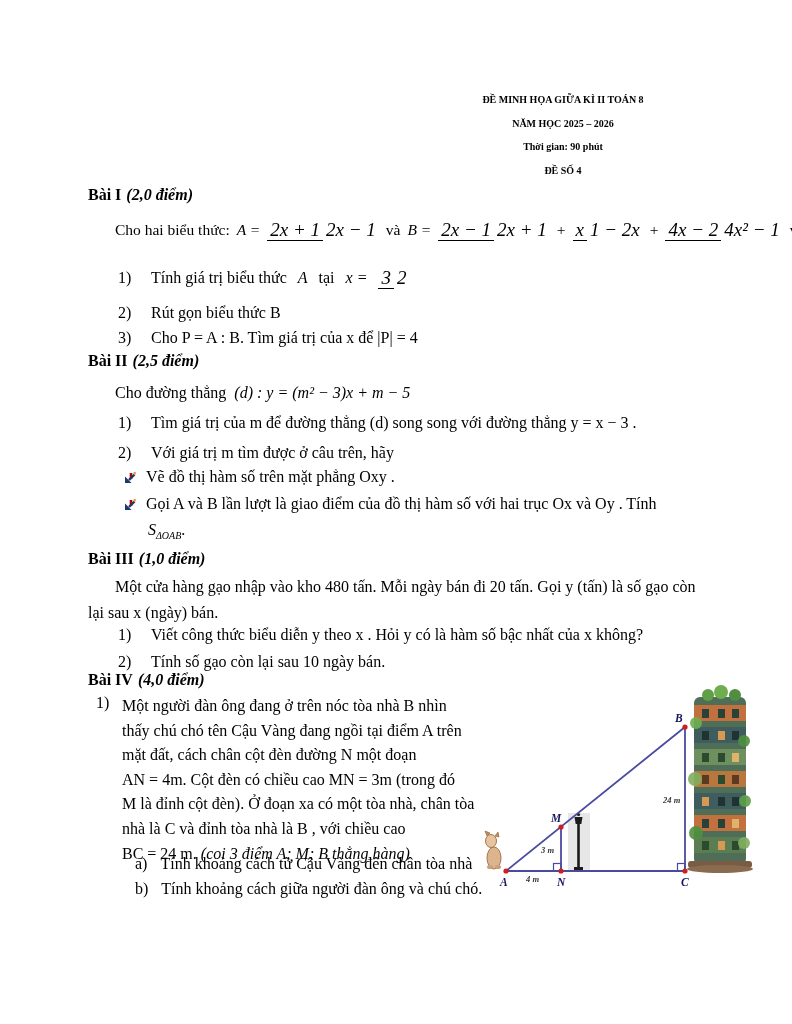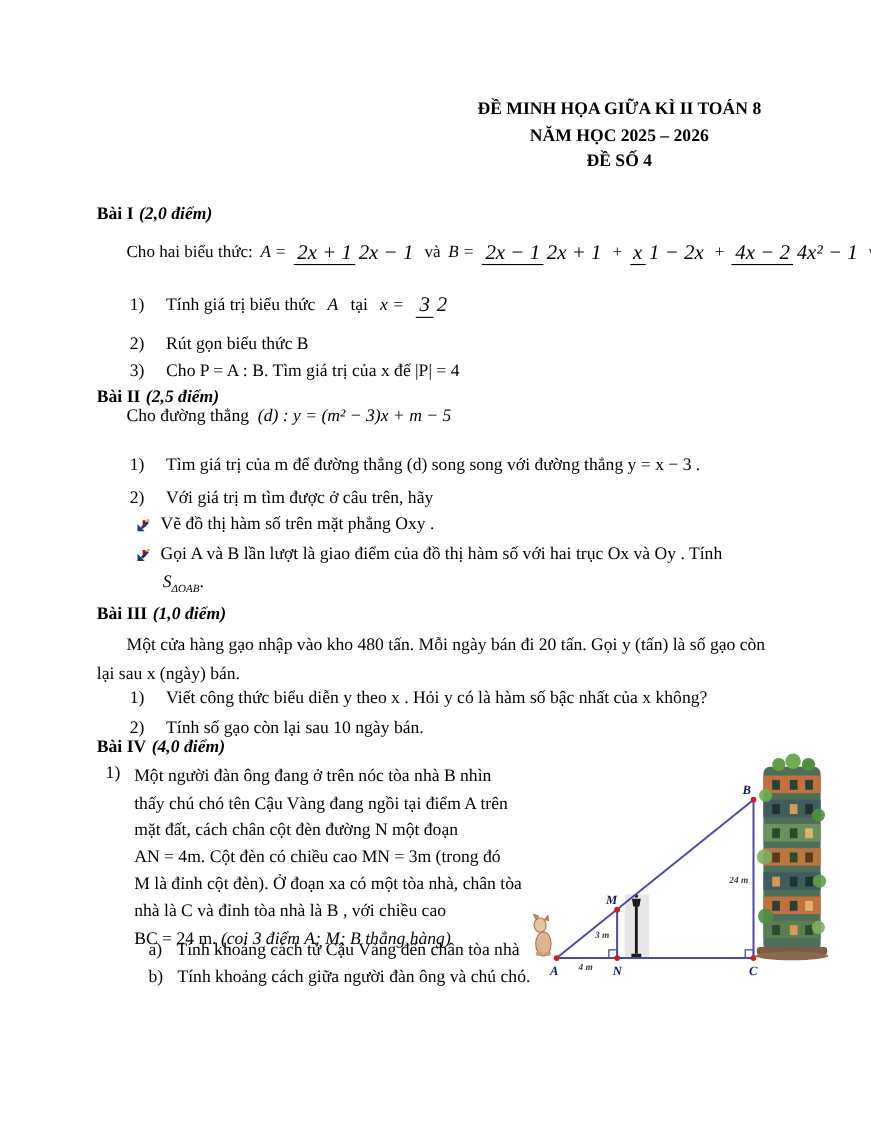--- a/index.html
+++ b/index.html
@@ -4,21 +4,21 @@
 <style>
   html,body{margin:0;padding:0;background:#ffffff;}
   .page{
     position:relative;width:792px;height:1024px;background:#ffffff;
     font-family:"Liberation Serif",serif;color:#000;font-size:16px;overflow:hidden;
   }
   .abs{position:absolute;}
   .it{font-style:italic;}
   .ctr{text-align:center;}
   .hdr-left{left:100px;top:88px;width:262px;line-height:25px;font-weight:bold;font-size:15.5px;}
-  .hdr-right{left:408px;top:88px;width:310px;line-height:23.5px;font-weight:bold;font-size:16px;}
+  .hdr-right{left:408px;top:88px;width:310px;line-height:23.5px;font-weight:bold;font-size:10px;}
   .sec-h{font-weight:bold;font-size:16px;}
   .sec-h .pts{font-style:italic;margin-left:5px;}
   .row{display:flex;align-items:center;white-space:nowrap;}
   .mrow{gap:7px;font-size:15.5px;text-align:center;}
   .mi{font-style:italic;}
   .frac{display:inline-flex;flex-direction:row;align-items:center;line-height:1.12;font-style:italic;font-size:19px;}
   .frac .fn{padding:0 3px;border-bottom:1.2px solid #000;}
   .frac .fd{padding:0 3px;}
   .li{display:flex;gap:11px;align-items:center;}
   .li .no{min-width:22px;}
@@ -35,20 +35,21 @@
   .mlabel{font-style:italic;font-weight:bold;font-size:8.5px;fill:#3a3a3a;}
 </style>
 </head>
 <body>
 
 <div class="page">
 
   <div class="abs hdr-right ctr">
     <div>ĐỀ MINH HỌA GIỮA KÌ II TOÁN 8</div>
     <div>NĂM HỌC 2025 – 2026</div>
+    <div>Thời gian: 90 phút</div>
     <div>ĐỀ SỐ 4</div>
   </div>
 
   <div class="abs sec-h" style="left:88px;top:186px;">
     <span>Bài I</span><span class="pts">(2,0 điểm)</span>
   </div>
 
   <div class="abs row mrow" style="left:115px;top:205px;height:50px;">
     <span>Cho hai biểu thức:</span>
     <span class="mi">A =</span>
@@ -101,21 +102,21 @@
     <span>Rút gọn biểu thức B</span>
   </div>
   <div class="abs li" style="left:118px;top:329px;">
     <span class="no">3)</span>
     <span>Cho P = A : B. Tìm giá trị của x để |P| = 4</span>
   </div>
 
   <div class="abs sec-h" style="left:88px;top:352px;">
     <span>Bài II</span><span class="pts">(2,5 điểm)</span>
   </div>
-  <div class="abs row" style="left:115px;top:364px;height:30px;gap:8px;">
+  <div class="abs row" style="left:115px;top:378px;height:30px;gap:8px;">
     <span>Cho đường thẳng</span>
     <span class="mi">(d) : y = (m² − 3)x + m − 5</span>
   </div>
   <div class="abs li" style="left:118px;top:414px;">
     <span class="no">1)</span>
     <span>Tìm giá trị của m để đường thẳng (d) song song với đường thẳng y = x − 3 .</span>
   </div>
   <div class="abs li" style="left:118px;top:444px;">
     <span class="no">2)</span>
     <span>Với giá trị m tìm được ở câu trên, hãy</span>

